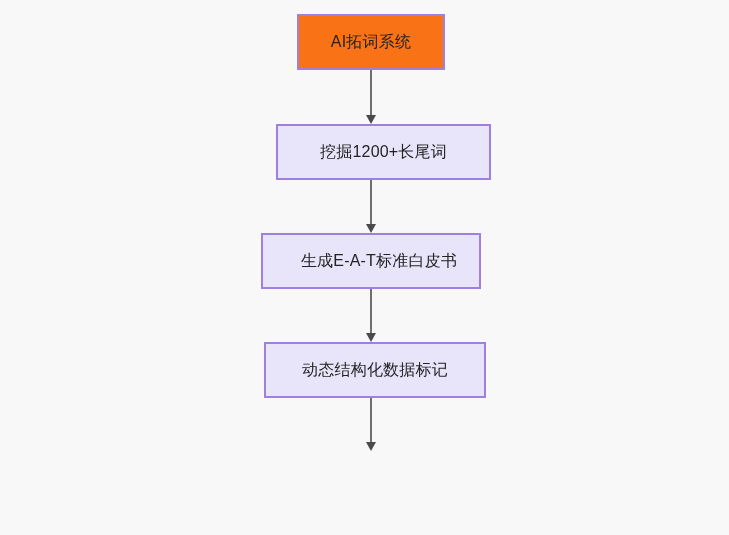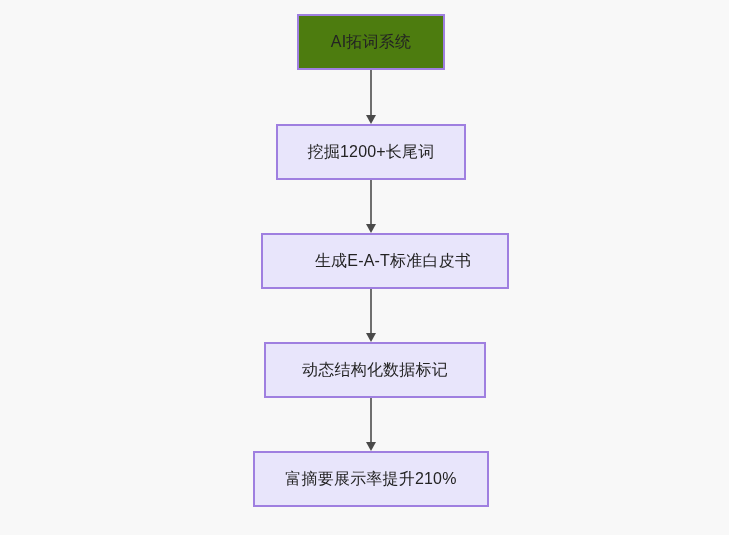--- a/index.html
+++ b/index.html
@@ -42,43 +42,43 @@
   .edge svg {
     display: block;
     overflow: visible;
   }
 </style>
 </head>
 <body style="background: rgb(248, 248, 248);">
 
 <div id="flowchart">
 
-  <div class="node" style="left: 297px; top: 14px; width: 148px; background: #4d7c0f; border-color: rgb(159, 127, 224); text-align: right;">
+  <div class="node" style="left: 297px; top: 14px; width: 148px; background: #f97316; border-color: rgb(159, 127, 224); text-align: right;">
     <span class="node-label" style="color: rgb(35, 35, 35);">AI拓词系统</span>
   </div>
 
   <div class="edge" style="left: 364px; top: 70px; height: 54px;">
     <svg width="14" height="54">
       <line class="edge-line" x1="7" y1="0" x2="7" y2="46" stroke="#6f6f6f" stroke-width="2"></line>
       <polygon class="edge-head" points="2,45 12,45 7,54" fill="#4a4a4a"></polygon>
     </svg>
   </div>
 
-  <div class="node" style="left: 276px; top: 124px; width: 190px; background: rgb(232, 229, 251); border-color: rgb(159, 127, 224);">
+  <div class="node" style="left: 276px; top: 124px; width: 215px; background: rgb(232, 229, 251); border-color: rgb(159, 127, 224);">
     <span class="node-label" style="color: rgb(35, 35, 35);">挖掘1200+长尾词</span>
   </div>
 
   <div class="edge" style="left: 364px; top: 180px; height: 53px;">
     <svg width="14" height="53">
       <line class="edge-line" x1="7" y1="0" x2="7" y2="45" stroke="#6f6f6f" stroke-width="2"></line>
       <polygon class="edge-head" points="2,44 12,44 7,53" fill="#4a4a4a"></polygon>
     </svg>
   </div>
 
-  <div class="node" style="left: 261px; top: 233px; width: 248px; background: rgb(232, 229, 251); border-color: rgb(159, 127, 224); padding-left: 16px;">
+  <div class="node" style="left: 261px; top: 233px; width: 220px; background: rgb(232, 229, 251); border-color: rgb(159, 127, 224); padding-left: 16px;">
     <span class="node-label" style="color: rgb(35, 35, 35);">生成E-A-T标准白皮书</span>
   </div>
 
   <div class="edge" style="left: 364px; top: 289px; height: 53px;">
     <svg width="14" height="53">
       <line class="edge-line" x1="7" y1="0" x2="7" y2="45" stroke="#6f6f6f" stroke-width="2"></line>
       <polygon class="edge-head" points="2,44 12,44 7,53" fill="#4a4a4a"></polygon>
     </svg>
   </div>
 
@@ -86,17 +86,14 @@
     <span class="node-label" style="color: rgb(35, 35, 35);">动态结构化数据标记</span>
   </div>
 
   <div class="edge" style="left: 364px; top: 398px; height: 53px;">
     <svg width="14" height="53">
       <line class="edge-line" x1="7" y1="0" x2="7" y2="45" stroke="#6f6f6f" stroke-width="2"></line>
       <polygon class="edge-head" points="2,44 12,44 7,53" fill="#4a4a4a"></polygon>
     </svg>
   </div>
 
-  <div class="node" style="left: 253px; top: 451px; width: 236px; background: rgb(232, 229, 251); border-color: rgb(159, 127, 224);">
-    <span class="node-label" style="color: rgb(35, 35, 35);">富摘要展示率提升210%</span>
-  </div>
 
 </div>
 
 </body></html>

